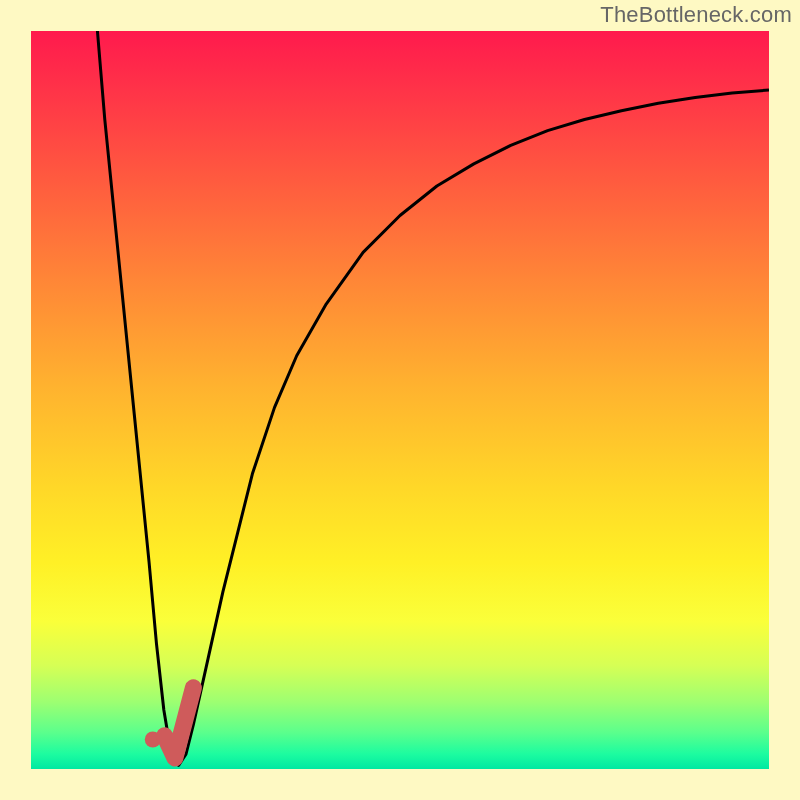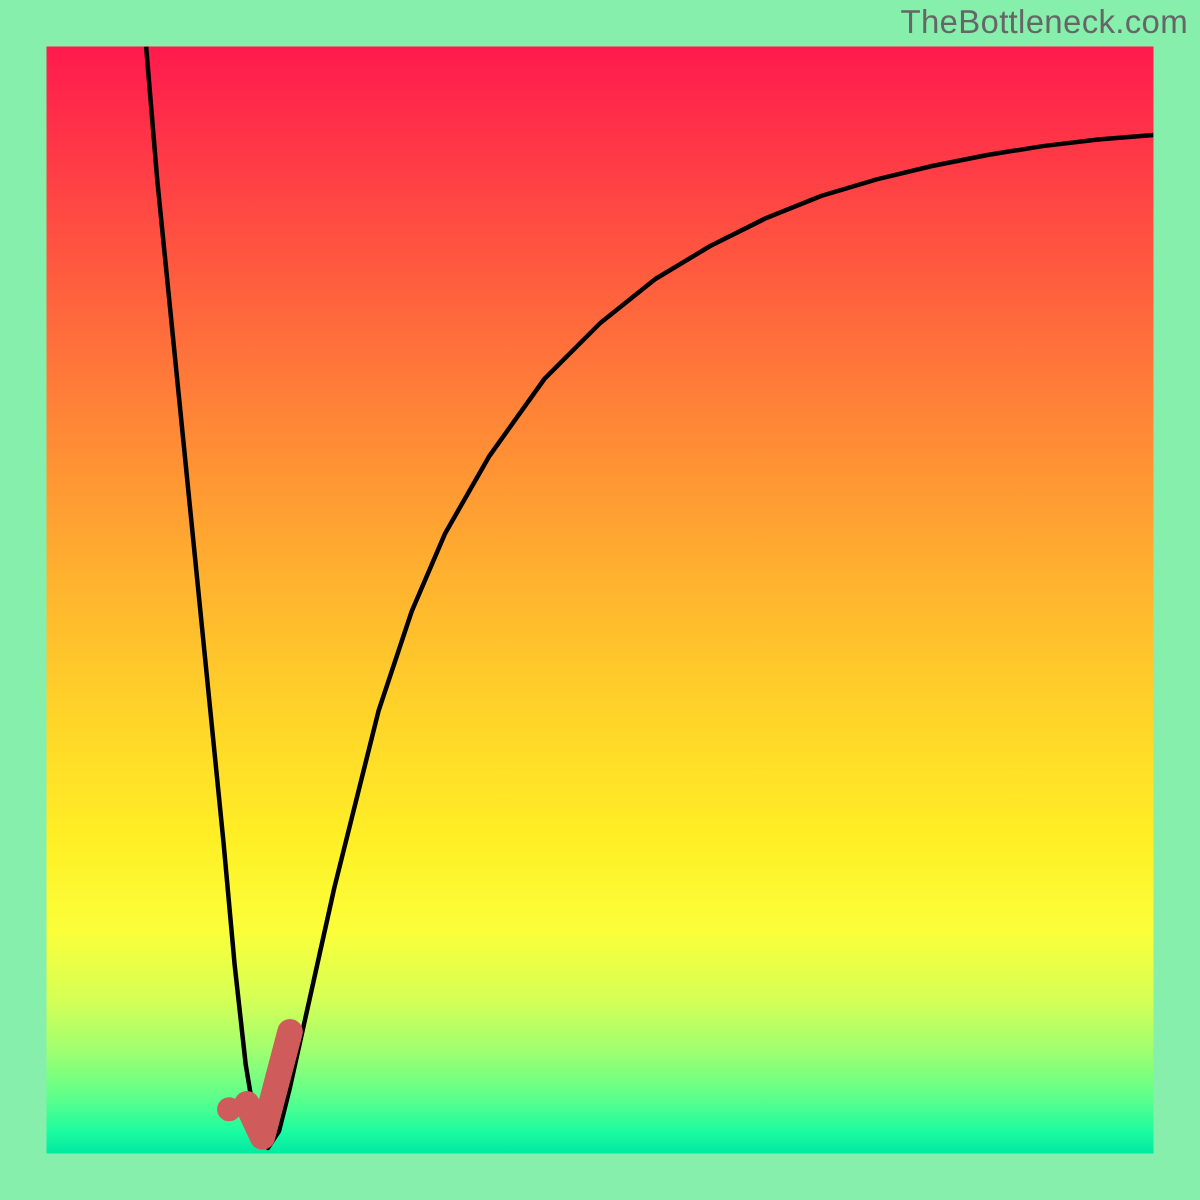--- a/index.html
+++ b/index.html
@@ -10,21 +10,21 @@
     overflow: hidden;
     background: #000;
     font-family: Arial, Helvetica, sans-serif;
   }
   .frame {
     position: absolute;
     left: 0;
     top: 0;
     width: 800px;
     height: 800px;
-    background: #86efac;
+    background: #fef9c3;
   }
   .watermark {
     position: absolute;
     top: 2px;
     right: 8px;
     color: #666;
     font-size: 22px;
     font-weight: 500;
     letter-spacing: 0.2px;
   }

